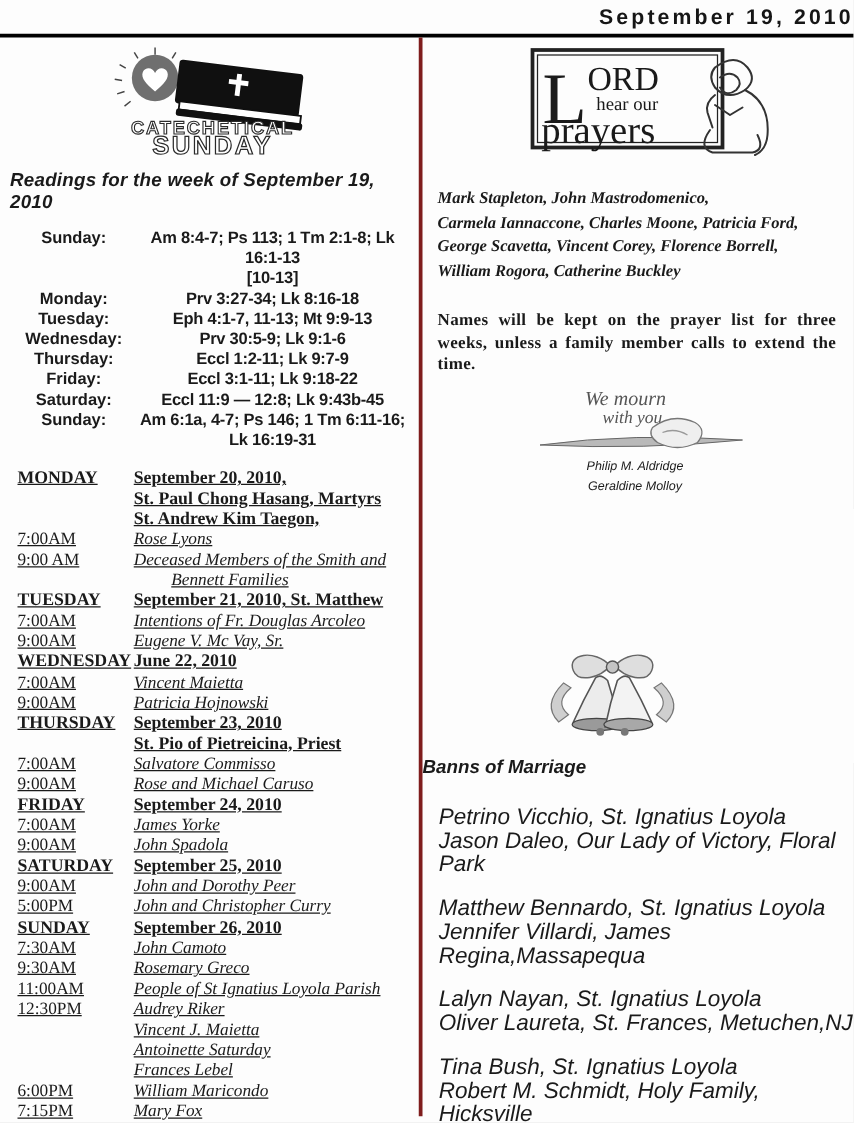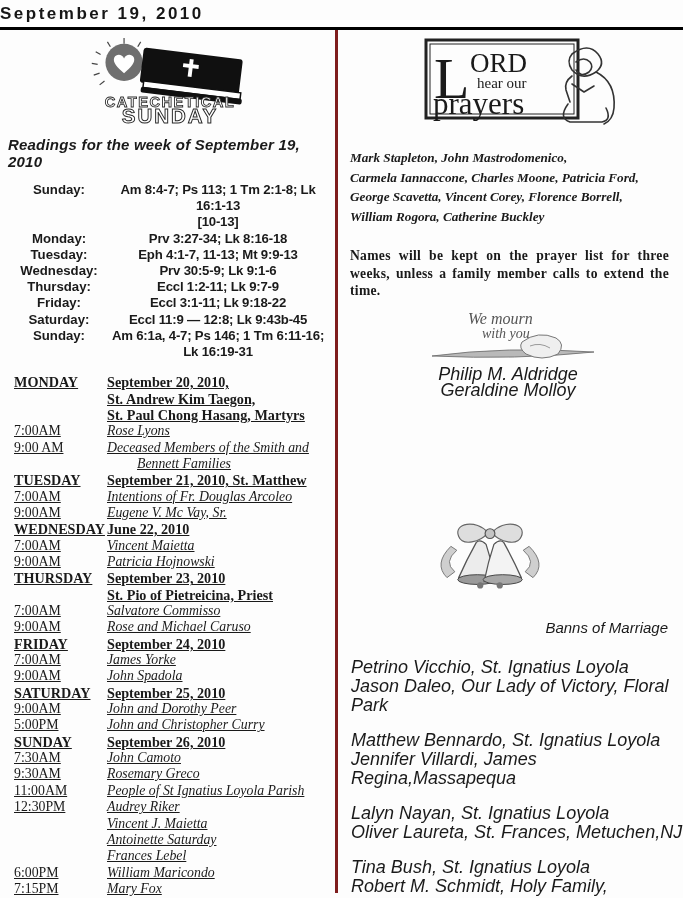--- a/index.html
+++ b/index.html
@@ -2,21 +2,21 @@
 <html><head>
 <meta charset="utf-8">
 <style>
   html,body{margin:0;padding:0;background:#e9e9e9;}
   .page{
     position:relative;width:683px;height:898px;background:#fdfdfd;color:#1a1a1a;
     margin:0 auto;overflow:hidden;font-family:"Liberation Serif",serif;
   }
   
   .page-title{
-    text-align:left;padding-top:4px;font-family:"Liberation Sans",sans-serif;
+    text-align:right;padding-top:4px;font-family:"Liberation Sans",sans-serif;
     font-size:17px;font-weight:bold;letter-spacing:2.5px;color:#161616;
   }
   .top-rule{height:3px;background:#000;margin-top:3px;}
   
   .columns{display:flex;height:863px;}
   .col-left{width:338px;border-right:3px solid #7f1d1d;box-sizing:border-box;}
   .col-right{flex:1;box-sizing:border-box;}
   
   .logo-wrap{width:185px;height:88px;margin:6px auto 0 78px;}
   
@@ -42,25 +42,25 @@
   
   .lord-wrap{width:200px;height:102px;margin:2px 0 0 84px;}
   .prayer-names{margin:14px 0 0 12px;}
   .prayer-name-line{font-weight:bold;font-style:italic;font-size:13.2px;line-height:19.5px;}
   .prayer-note{
     margin:21px 14px 0 12px;font-weight:bold;font-size:13.6px;line-height:17.5px;
     text-align:justify;letter-spacing:.3px;word-spacing:2px;
   }
   .mourn-wrap{width:175px;height:58px;margin:8px 0 0 88px;}
   .mourn-names{width:230px;margin:0 0 0 55px;text-align:center;
-    font-family:"Liberation Sans",sans-serif;font-style:italic;font-size:18px;line-height:16.5px;}
+    font-family:"Liberation Sans",sans-serif;font-style:italic;font-size:10px;line-height:16.5px;}
   .bells-wrap{width:120px;height:88px;margin:118px 0 0 92px;}
   .banns-title{
-    margin-top:14px;width:330px;text-align:right;
-    font-family:"Liberation Sans",sans-serif;font-style:italic;font-weight:normal;font-size:15px;
+    width:330px;text-align:left;
+    font-family:"Liberation Sans",sans-serif;font-style:italic;font-weight:bold;font-size:15px;
   }
   .banns-couples{margin:22px 0 0 13px;}
   .banns-couple{margin-bottom:16px;}
   .banns-line{font-family:Liberation Sans, sans-serif;font-style:italic;
     font-size:18px;line-height:19px;}
 </style>
 </head>
 <body>
 
 <div class="page">
@@ -157,26 +157,26 @@
 </div>
 
       <div class="schedule">
   <div class="sched-row day">
     <span class="sched-label">MONDAY</span>
     <span class="sched-text">September 20, 2010,</span>
   </div>
 
   <div class="sched-row daycont">
     <span class="sched-label"></span>
+    <span class="sched-text">St. Paul Chong Hasang, Martyrs</span>
+  </div>
+
+  <div class="sched-row daycont">
+    <span class="sched-label"></span>
     <span class="sched-text">St. Andrew Kim Taegon,</span>
-  </div>
-
-  <div class="sched-row daycont">
-    <span class="sched-label"></span>
-    <span class="sched-text">St. Paul Chong Hasang, Martyrs</span>
   </div>
 
   <div class="sched-row mass">
     <span class="sched-label">7:00AM</span>
     <span class="sched-text">Rose Lyons</span>
   </div>
 
   <div class="sched-row mass">
     <span class="sched-label">9:00 AM</span>
     <span class="sched-text">Deceased Members of the Smith and</span>

